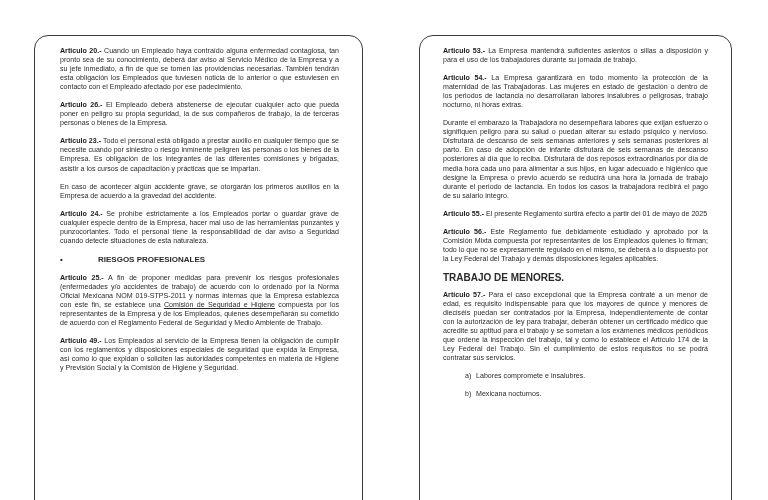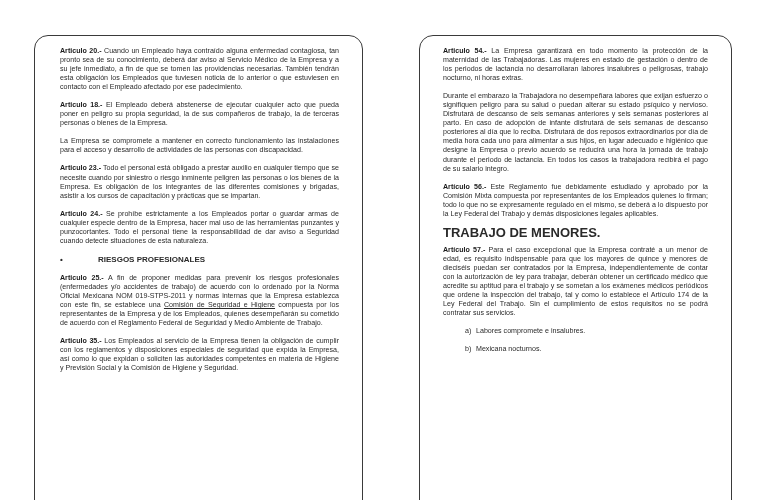--- a/index.html
+++ b/index.html
@@ -20,51 +20,53 @@
   }
   #page-left .content { left: 25px; right: 23px; }
   #page-right .content { left: 23px; right: 23px; }
   .para { margin: 0 0 9px 0; }
   .art { font-weight: bold; color: #1a1a1a; }
   .u { text-decoration: underline; }
   .heading {
     font-weight: bold; font-size: 8px; margin: 3px 0 10px 0; display: flex; align-items: center;
   }
   .heading .bullet { width: 38px; font-size: 8px; }
-  .heading-plain { font-weight: bold; font-size: 13px; margin: 0 0 9px 0; }
+  .heading-plain { font-weight: bold; font-size: 10px; margin: 0 0 9px 0; }
   .list-item { margin: 0 0 9px 22px; display: flex; }
   .list-item .lbl { width: 11px; }
   .page-num {
     position: absolute; bottom: 13px; left: 0; right: 0; text-align: center; font-size: 7.2px;
   }
 </style>
 </head>
 <body>
 
 <div class="page" id="page-left">
   <div class="content">
     <p class="para"><span class="art">Articulo 20.-</span><span> Cuando un Empleado haya contraído alguna enfermedad contagiosa, tan pronto sea de su conocimiento, deberá dar aviso al Servicio Médico de la Empresa y a su jefe inmediato, a fin de que se tomen las providencias necesarias. También tendrán esta obligación los Empleados que tuviesen noticia de lo anterior o que estuviesen en contacto con el Empleado afectado por ese padecimiento.</span></p>
-    <p class="para"><span class="art">Articulo 18.-</span><span> El Empleado deberá abstenerse de ejecutar cualquier acto que pueda poner en peligro su propia seguridad, la de sus compañeros de trabajo, la de terceras personas o bienes de la Empresa.</span></p>
-    <p class="para"><span>La Empresa se compromete a mantener en correcto funcionamiento las instalaciones para el acceso y desarrollo de actividades de las personas con discapacidad.</span></p>
+    <p class="para"><span class="art">Articulo 26.-</span><span> El Empleado deberá abstenerse de ejecutar cualquier acto que pueda poner en peligro su propia seguridad, la de sus compañeros de trabajo, la de terceras personas o bienes de la Empresa.</span></p>
     <p class="para"><span class="art">Articulo 23.-</span><span> Todo el personal está obligado a prestar auxilio en cualquier tiempo que se necesite cuando por siniestro o riesgo inminente peligren las personas o los bienes de la Empresa. Es obligación de los integrantes de las diferentes comisiones y brigadas, asistir a los cursos de capacitación y prácticas que se impartan.</span></p>
-    <p class="para"><span class="art">Articulo 24.-</span><span> Se prohíbe estrictamente a los Empleados portar o guardar armas de cualquier especie dentro de la Empresa, hacer mal uso de las herramientas punzantes y punzocortantes. Todo el personal tiene la responsabilidad de dar aviso a Seguridad cuando detecte situaciones de esta naturaleza.</span></p>
+    <p class="para"><span>En caso de acontecer algún accidente grave, se otorgarán los primeros auxilios en la Empresa de acuerdo a la gravedad del accidente.</span></p>
+    <p class="para"><span class="art">Articulo 24.-</span><span> Se prohíbe estrictamente a los Empleados portar o guardar grave de cualquier especie dentro de la Empresa, hacer mal uso de las herramientas punzantes y punzocortantes. Todo el personal tiene la responsabilidad de dar aviso a Seguridad cuando detecte situaciones de esta naturaleza.</span></p>
     <div class="heading">
       <span class="bullet">•</span>
       <span>RIESGOS PROFESIONALES</span>
     </div>
     <p class="para"><span class="art">Articulo 25.-</span><span> A fin de proponer medidas para prevenir los riesgos profesionales (enfermedades y/o accidentes de trabajo) de acuerdo con lo ordenado por la Norma Oficial Mexicana NOM 019-STPS-2011 y normas internas que la Empresa establezca con este fin, se establece una </span><span class="u">Comisión de Seguridad e Higiene</span><span> compuesta por los representantes de la Empresa y de los Empleados, quienes desempeñarán su cometido de acuerdo con el Reglamento Federal de Seguridad y Medio Ambiente de Trabajo.</span></p>
-    <p class="para"><span class="art">Articulo 35.-</span><span> Los Empleados al servicio de la Empresa tienen la obligación de cumplir con los reglamentos y disposiciones especiales de seguridad que expida la Empresa, así como lo que expidan o soliciten las autoridades competentes en materia de Higiene y Previsión Social y la Comisión de Higiene y Seguridad.</span></p>
+    <p class="para"><span class="art">Articulo 49.-</span><span> Los Empleados al servicio de la Empresa tienen la obligación de cumplir con los reglamentos y disposiciones especiales de seguridad que expida la Empresa, así como lo que expidan o soliciten las autoridades competentes en materia de Higiene y Previsión Social y la Comisión de Higiene y Seguridad.</span></p>
   </div>
   <div class="page-num">6</div>
 </div>
 
 <div class="page" id="page-right">
   <div class="content">
+    <p class="para"><span class="art">Articulo 53.-</span><span> La Empresa mantendrá suficientes asientos o sillas a disposición y para el uso de los trabajadores durante su jornada de trabajo.</span></p>
     <p class="para"><span class="art">Articulo 54.-</span><span> La Empresa garantizará en todo momento la protección de la maternidad de las Trabajadoras.  Las mujeres en estado de gestación o dentro de los periodos de lactancia no desarrollaran labores insalubres o peligrosas, trabajo nocturno, ni horas extras.</span></p>
     <p class="para"><span>Durante el embarazo la Trabajadora no desempeñara labores que exijan esfuerzo o signifiquen peligro para su salud o puedan alterar su estado psíquico y nervioso. Disfrutará de descanso de seis semanas anteriores y seis semanas posteriores al parto. En caso de adopción de infante disfrutará de seis semanas de descanso posteriores al día que lo reciba. Disfrutará de dos reposos extraordinarios por día de media hora cada uno para alimentar a sus hijos, en lugar adecuado e higiénico que designe la Empresa o previo acuerdo se reducirá una hora la jornada de trabajo durante el periodo de lactancia. En todos los casos la trabajadora recibirá el pago de su salario integro.</span></p>
+    <p class="para"><span class="art">Articulo 55.-</span><span> El presente Reglamento surtirá efecto a partir del 01 de mayo de 2025</span></p>
     <p class="para"><span class="art">Artículo 56.-</span><span> Este Reglamento fue debidamente estudiado y aprobado por la Comisión Mixta compuesta por representantes de los Empleados quienes lo firman; todo lo que no se expresamente regulado en el mismo, se deberá a lo dispuesto por la Ley Federal del Trabajo y demás disposiciones legales aplicables.</span></p>
     <div class="heading-plain">TRABAJO DE MENORES.</div>
     <p class="para"><span class="art">Artículo 57.-</span><span> Para el caso excepcional que la Empresa contraté a un menor de edad, es requisito indispensable para que los mayores de quince y menores de dieciséis puedan ser contratados por la Empresa, independientemente de contar con la autorización de ley para trabajar, deberán obtener un certificado médico que acredite su aptitud para el trabajo y se sometan a los exámenes médicos periódicos que ordene la inspección del trabajo, tal y como lo establece el Artículo 174 de la Ley Federal del Trabajo. Sin el cumplimiento de estos requisitos no se podrá contratar sus servicios.</span></p>
     <div class="list-item">
         <span class="lbl">a)</span>
         <span>Labores compromete e insalubres.</span>
       </div>
     <div class="list-item">
         <span class="lbl">b)</span>
         <span>Mexicana nocturnos.</span>

